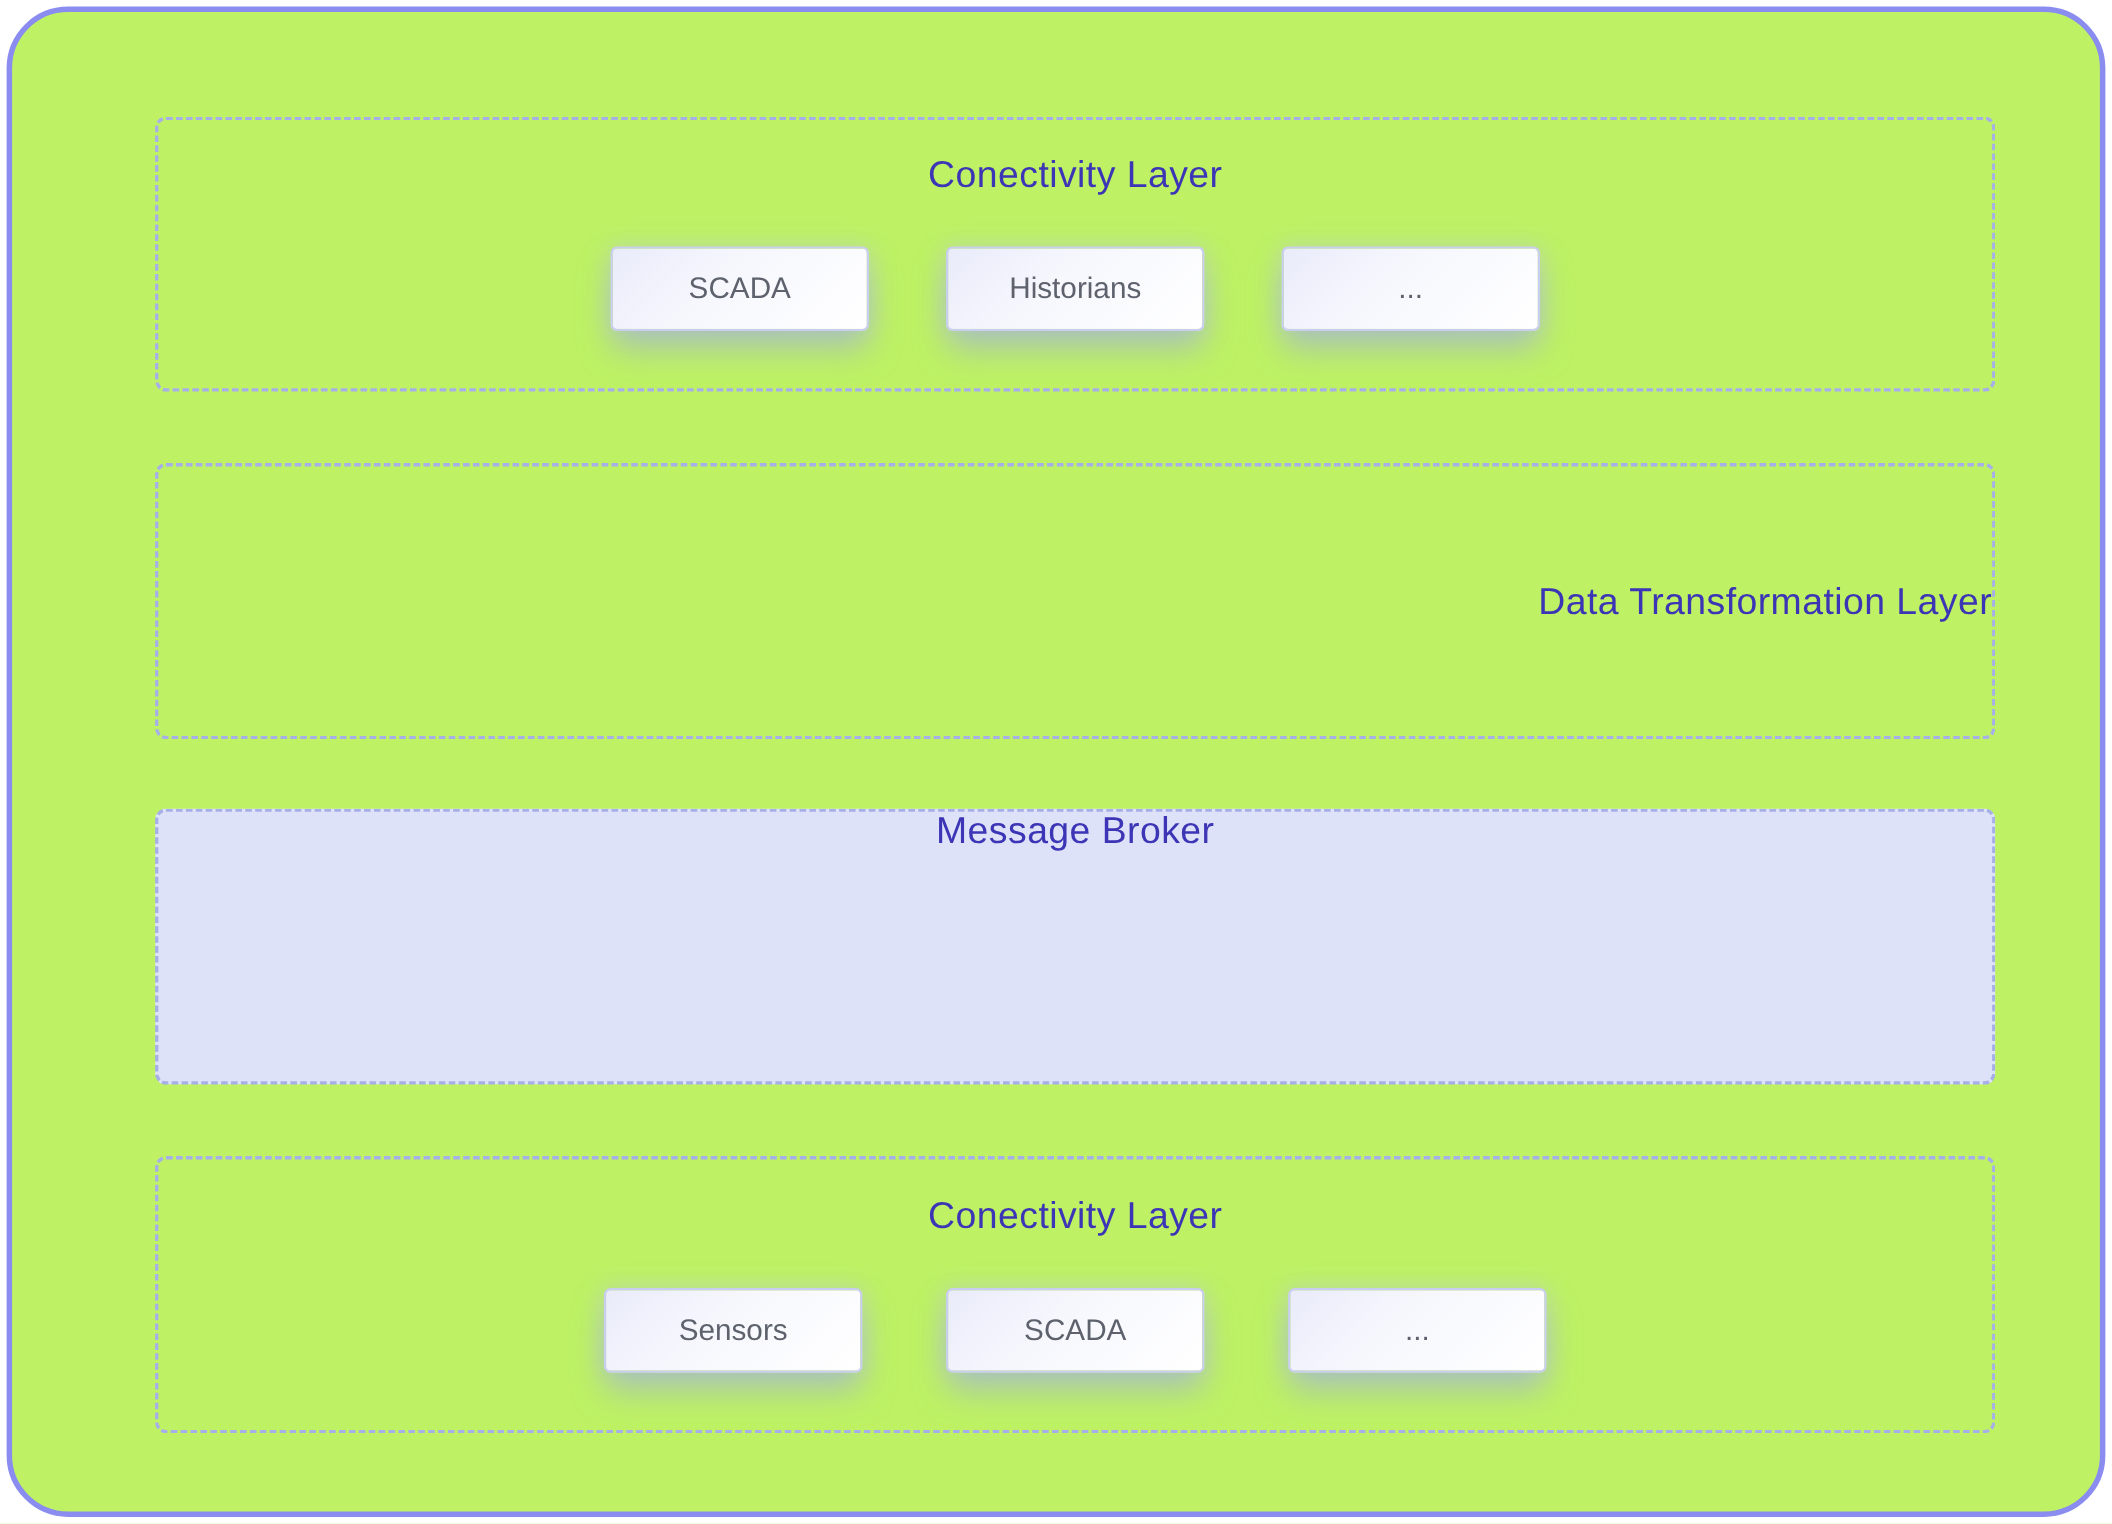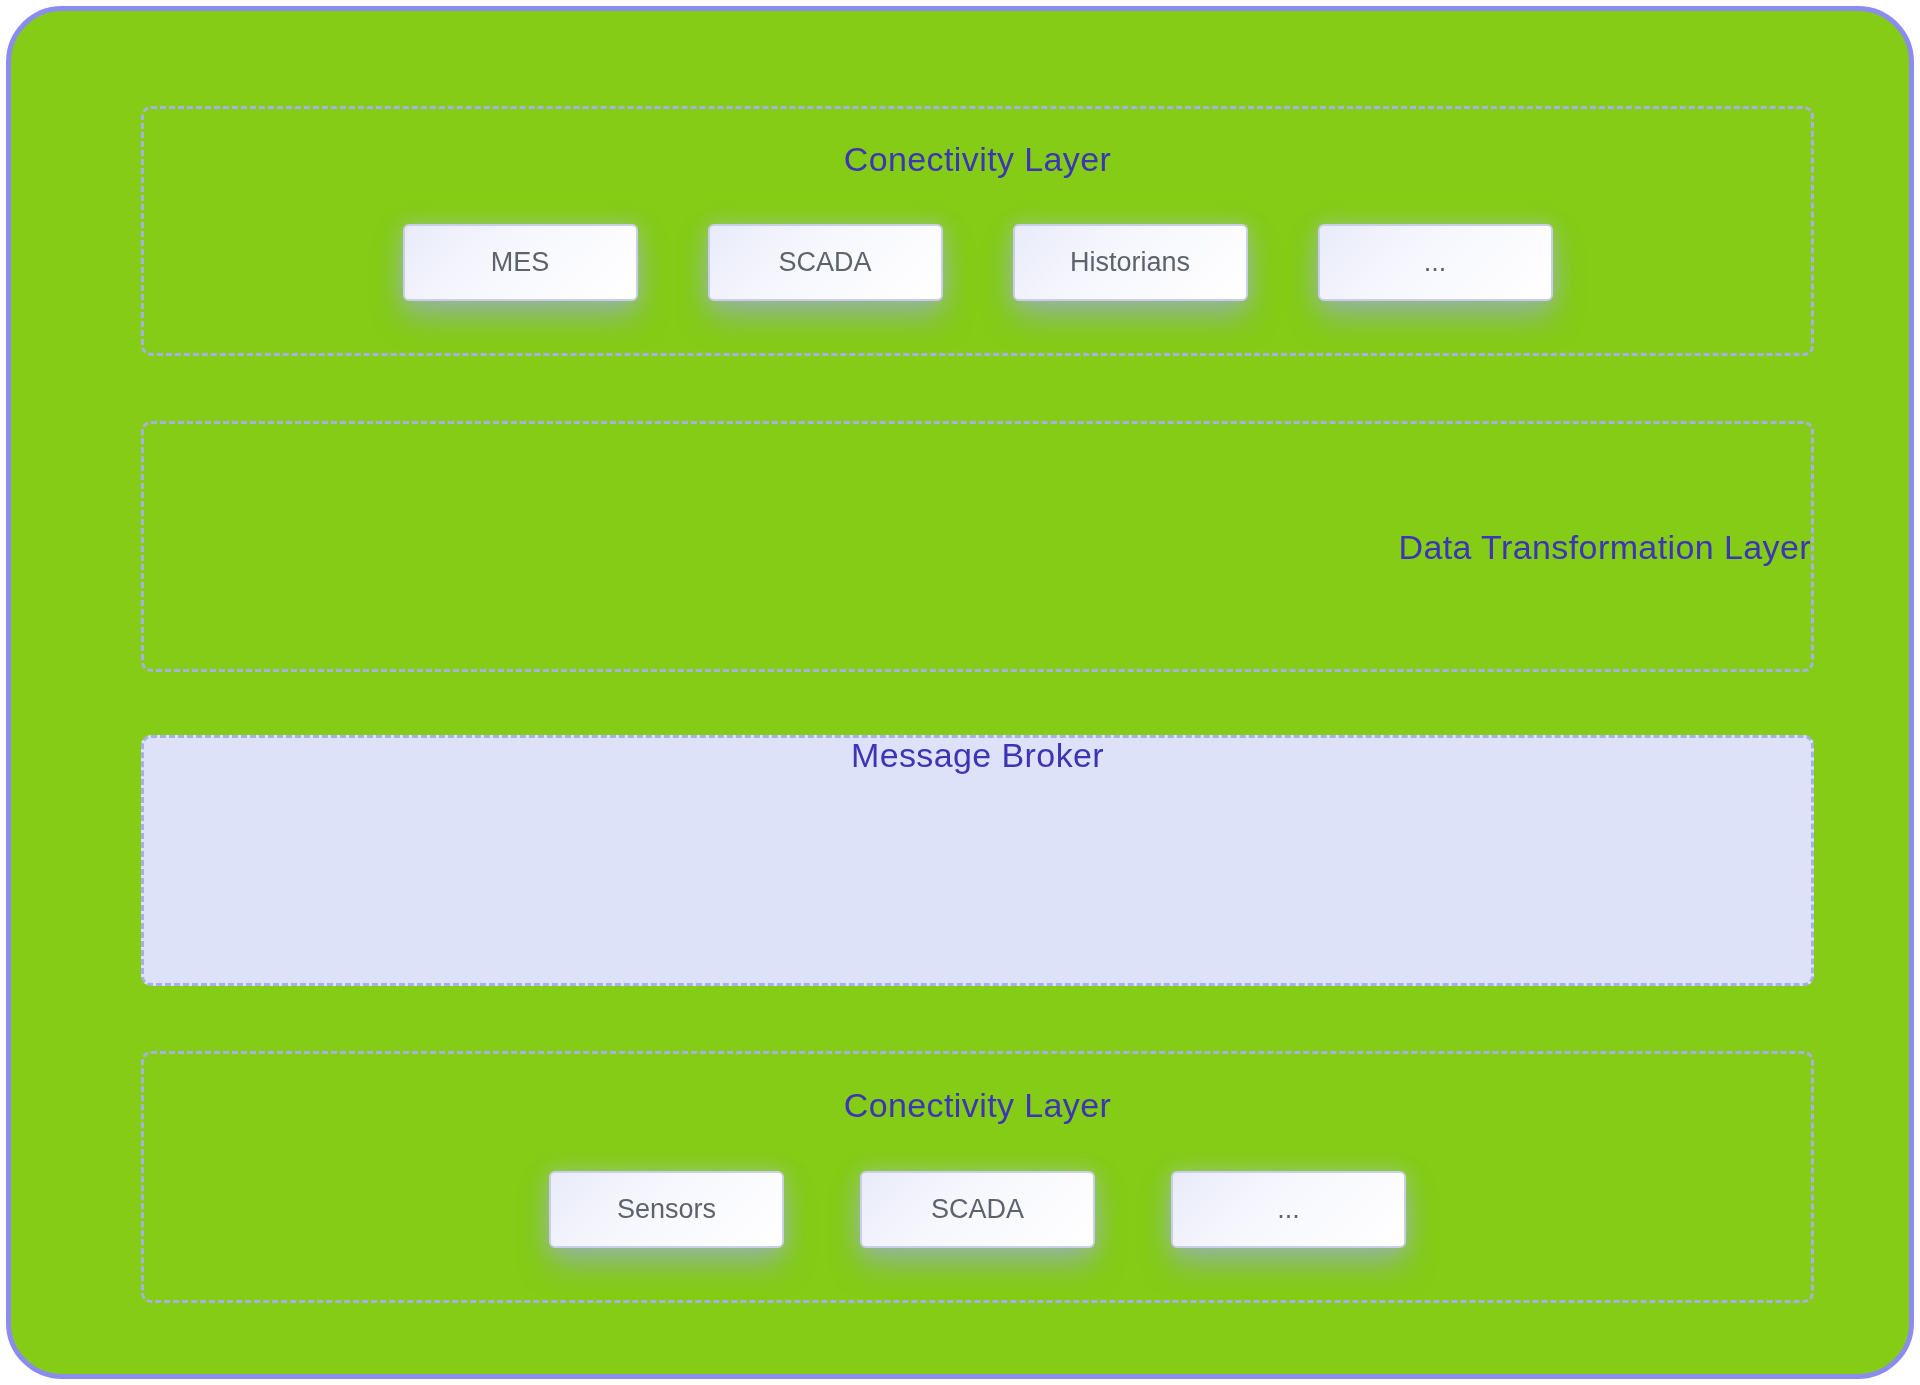--- a/index.html
+++ b/index.html
@@ -17,21 +17,21 @@
     background: #ffffff;
     font-family: "Liberation Sans", sans-serif;
     overflow: hidden;
     position: relative;
   }
   .frame {
     position: absolute;
     left: 6px; top: 6px; right: 6px; bottom: 6px;
     border: 5px solid var(--outer-border);
     border-radius: 56px;
-    background: #84cc16;
+    background: #bef264;
   }
   .layer {
     position: absolute;
     left: 130px;
     width: 1673px;
     border: 3px dashed var(--dashed-border);
     border-radius: 10px;
     background: transparent;
   }
   .layer-top    { top: 95px;  height: 250px; }
@@ -75,23 +75,20 @@
 </style>
 </head>
 <body>
 
 <div class="frame">
 
   <div class="layer layer-top">
     <div class="layer-title">Conectivity Layer</div>
     <div class="node-row">
         <div class="node-box">
-          <span>MES</span>
-        </div>
-        <div class="node-box">
           <span>SCADA</span>
         </div>
         <div class="node-box">
           <span>Historians</span>
         </div>
         <div class="node-box">
           <span>...</span>
         </div>
       </div>
   </div>

